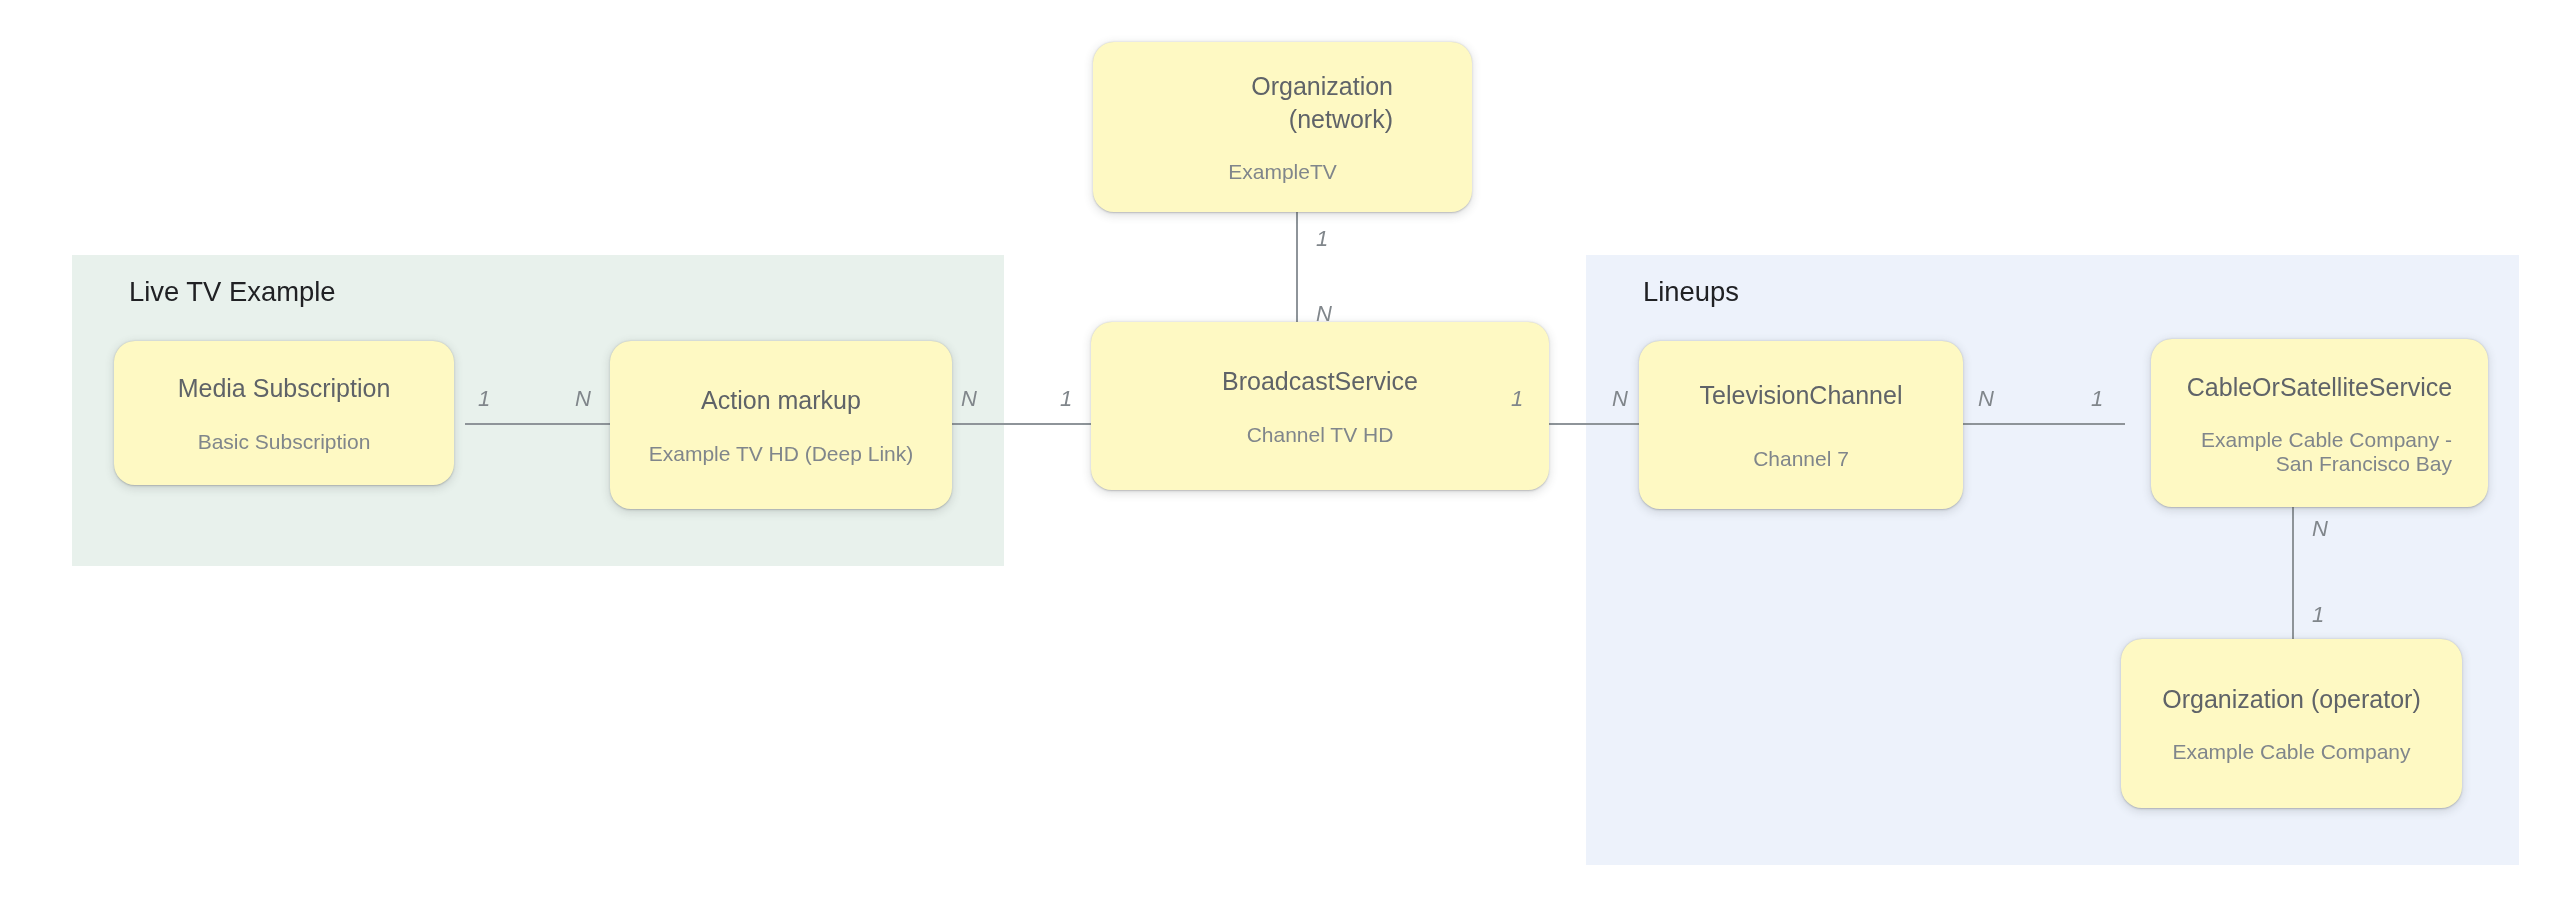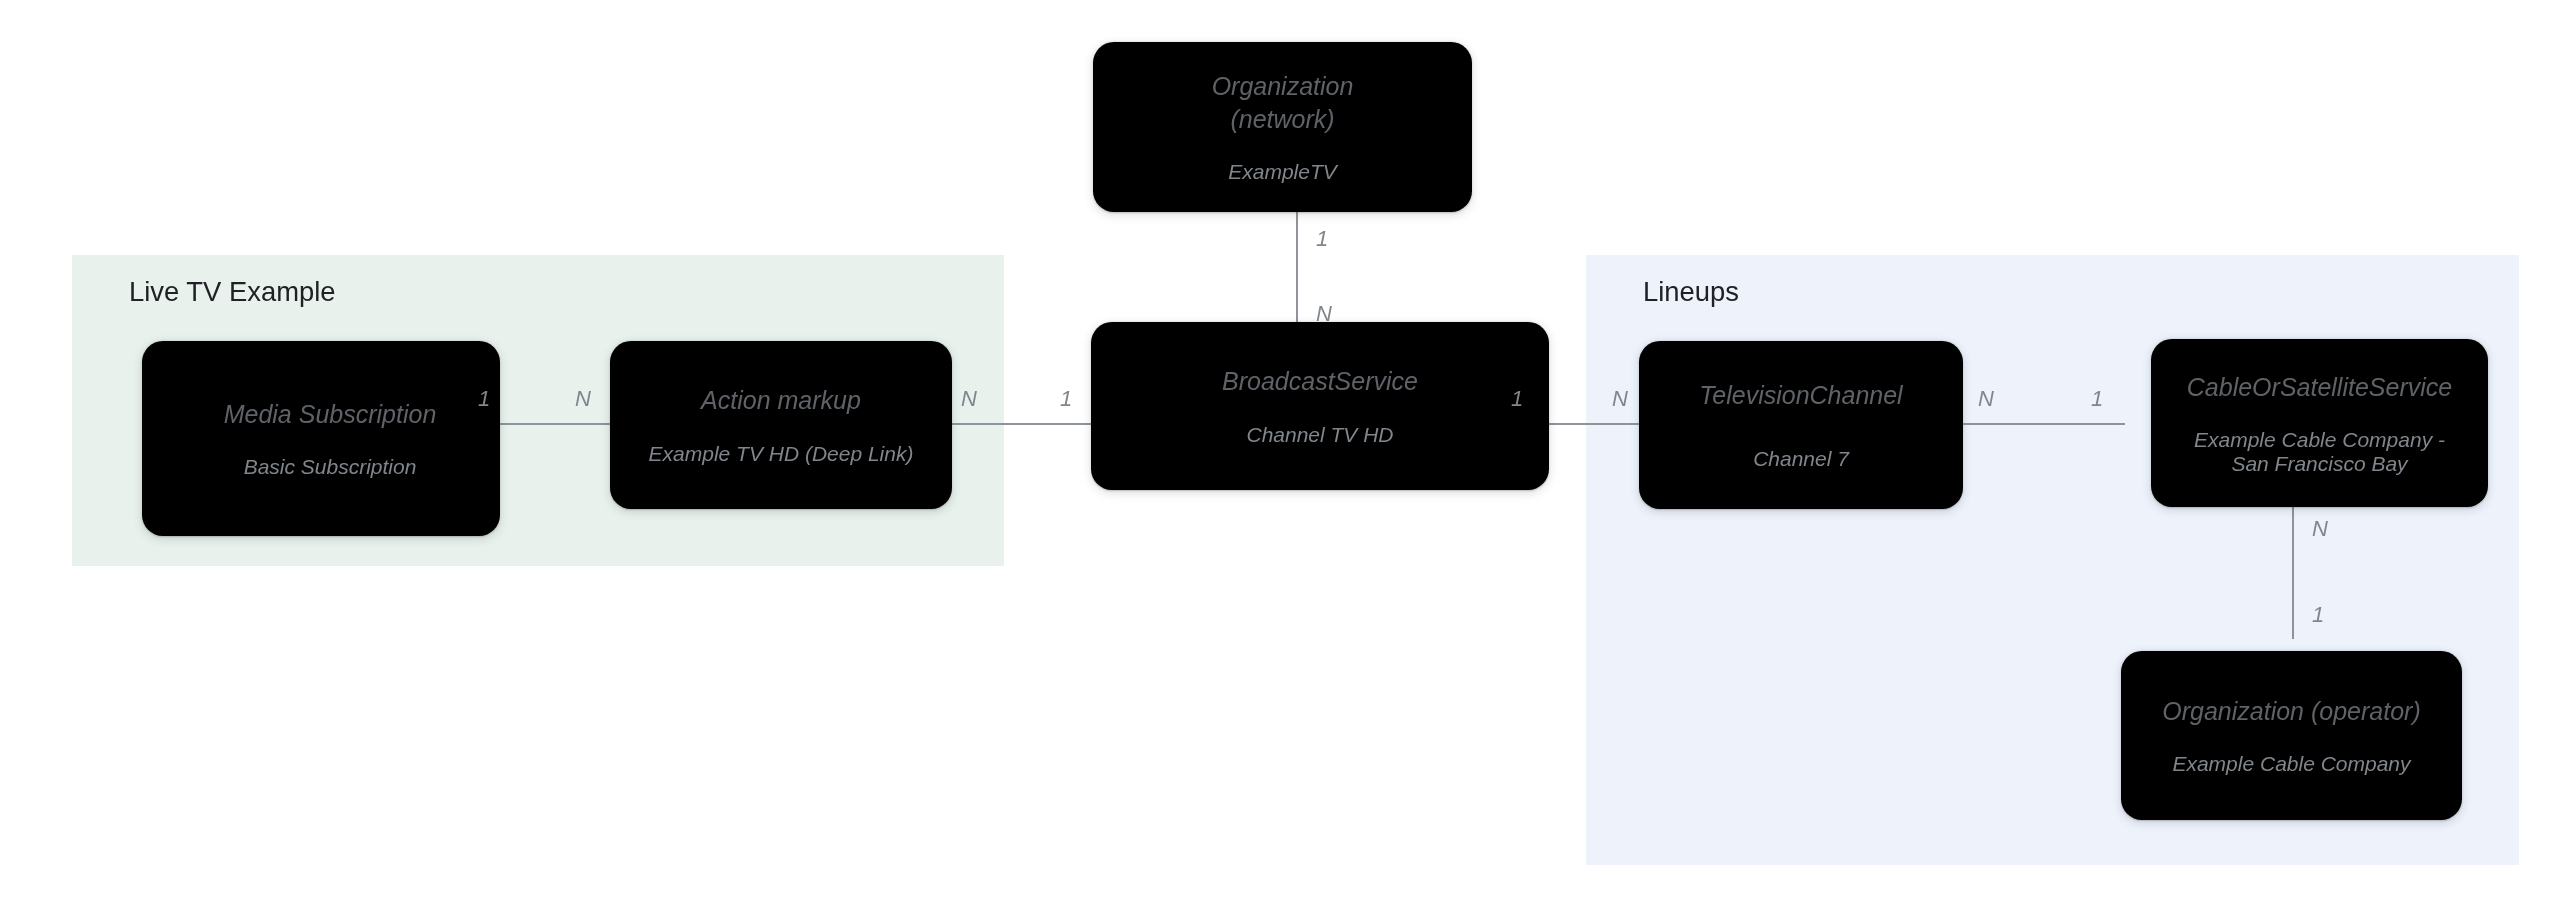--- a/index.html
+++ b/index.html
@@ -5,37 +5,37 @@
   html,body{margin:0;padding:0;background:#ffffff;}
   body{font-family:"Liberation Sans", sans-serif;}
   #canvas{position:relative;width:2576px;height:906px;background:#ffffff;overflow:hidden;}
 
   .region{position:absolute;}
   #region-live{left:72px;top:255px;width:932px;height:311px;background:#E8F1EC;}
   #region-lineups{left:1586px;top:255px;width:933px;height:610px;background:#EDF2FB;}
   .rlabel{position:absolute;left:57px;top:21px;font-size:27.4px;line-height:32px;color:#202124;}
 
   .node{
-    position:absolute;background:#000000;border-radius:21px;
+    position:absolute;background:#fef9c3;border-radius:21px;
     box-shadow:0 0.9px 1.8px rgba(60,64,67,.28), 0 2.7px 8.8px 0.9px rgba(60,64,67,.15);
     display:flex;flex-direction:column;align-items:center;justify-content:center;
-    text-align:center;gap:25px;z-index:2;font-style:italic;
+    text-align:right;gap:25px;z-index:2;
   }
   .node .title{font-size:25px;line-height:1.3;color:#5F6368;}
   .node .sub{font-size:21px;line-height:1.12;color:#80868B;}
   .title.narrow{max-width:221px;}
   .sub.wrap{max-width:265px;}
 
   #n-network{left:1093px;top:42px;width:379px;height:170px;}
-  #n-media{left:142px;top:341px;width:340px;height:195px;padding-left:18px;}
+  #n-media{left:114px;top:341px;width:340px;height:144px;}
   #n-action{left:610px;top:341px;width:342px;height:168px;}
   #n-broadcast{left:1091px;top:322px;width:458px;height:168px;}
   #n-channel{left:1639px;top:341px;width:324px;height:168px;gap:36px;}
   #n-cable{left:2125px;top:339px;width:337px;height:168px;margin-left:26px;}
-  #n-operator{left:2121px;top:639px;width:341px;height:169px;margin-top:12px;}
+  #n-operator{left:2121px;top:639px;width:341px;height:169px;}
 
   .hline{position:absolute;height:1.8px;background:#8E9499;z-index:1;}
   .vline{position:absolute;width:1.8px;background:#8E9499;z-index:1;}
   .card-label{position:absolute;font-size:22px;font-style:italic;color:#80868B;z-index:3;}
 
   
   #v1{left:1296px;top:212px;height:128px;}
   #v1a{left:1316px;top:226px;}
   #v1b{left:1316px;top:301px;}
 

